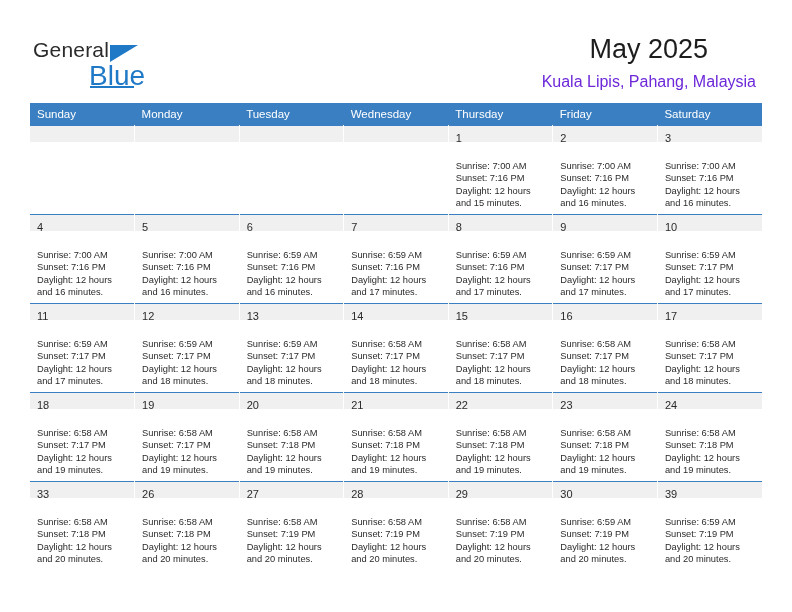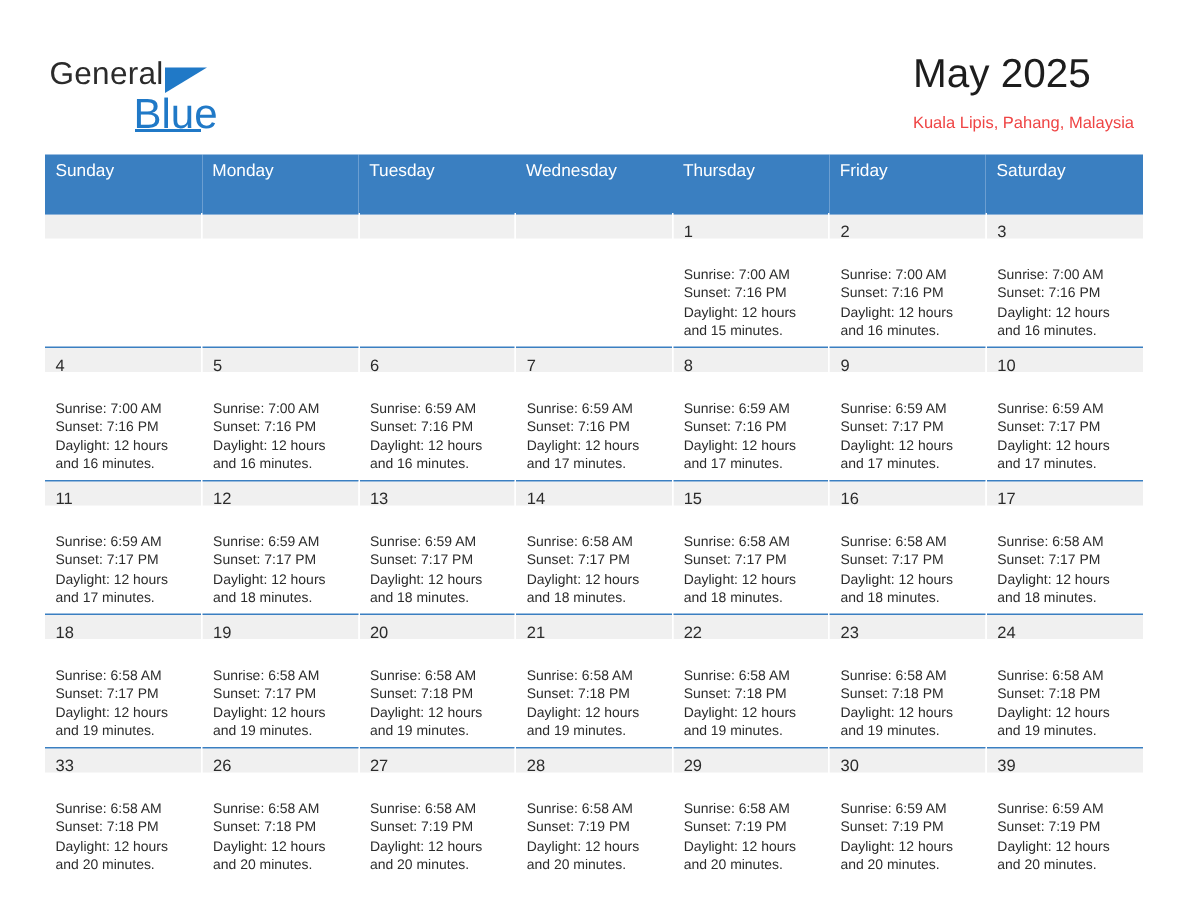--- a/index.html
+++ b/index.html
@@ -68,32 +68,32 @@
     top: 48px;
     width: 44px;
     height: 2px;
     background: #2079c7;
   }
 
   .title-block {
     position: absolute;
     right: 36px;
     top: 33px;
-    text-align: left;
+    text-align: center;
   }
   .cal-title {
     font-size: 27px;
     color: #1d1d1d;
     line-height: 32px;
     white-space: nowrap;
   }
   .cal-subtitle {
     margin-top: 8px;
-    font-size: 11px;
-    color: #ef4444;
+    font-size: 16px;
+    color: #6d28d9;
     line-height: 18px;
     white-space: nowrap;
   }
 
   
   .calendar {
     position: absolute;
     left: 30px;
     top: 103px;
     width: 732px;
@@ -104,21 +104,21 @@
     width: 732px;
   }
   table.cal col { width: 104.57px; }
 
   thead th {
     background: #3a7fc1;
     color: #ffffff;
     font-weight: normal;
     font-size: 11.5px;
     text-align: left;
-    padding: 5px 0 22px 7px;
+    padding: 5px 0 5px 7px;
     height: 11px;
     border: none;
   }
 
   td.daycell {
     vertical-align: top;
     padding: 0;
     border-top: 1.5px solid #3a7fc1;
     border-right: 1px solid #ffffff;
     height: 88px;

